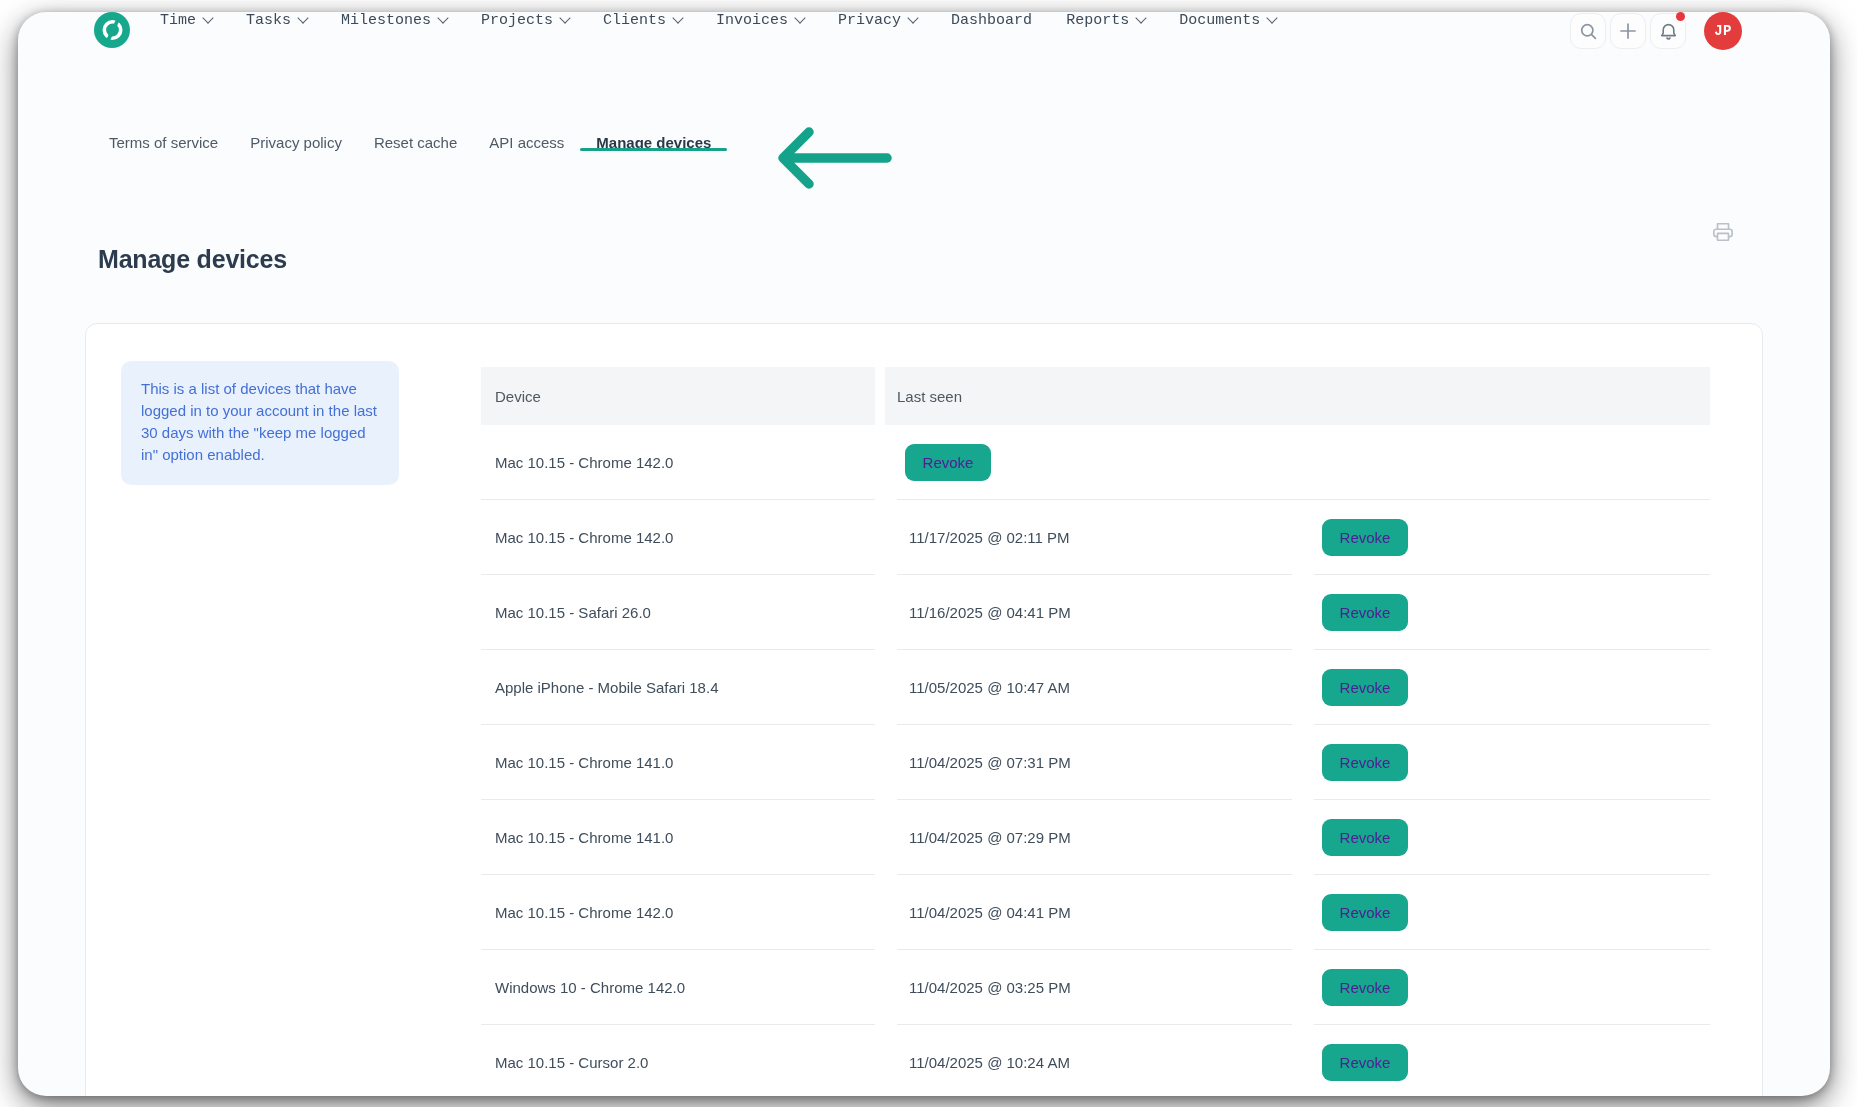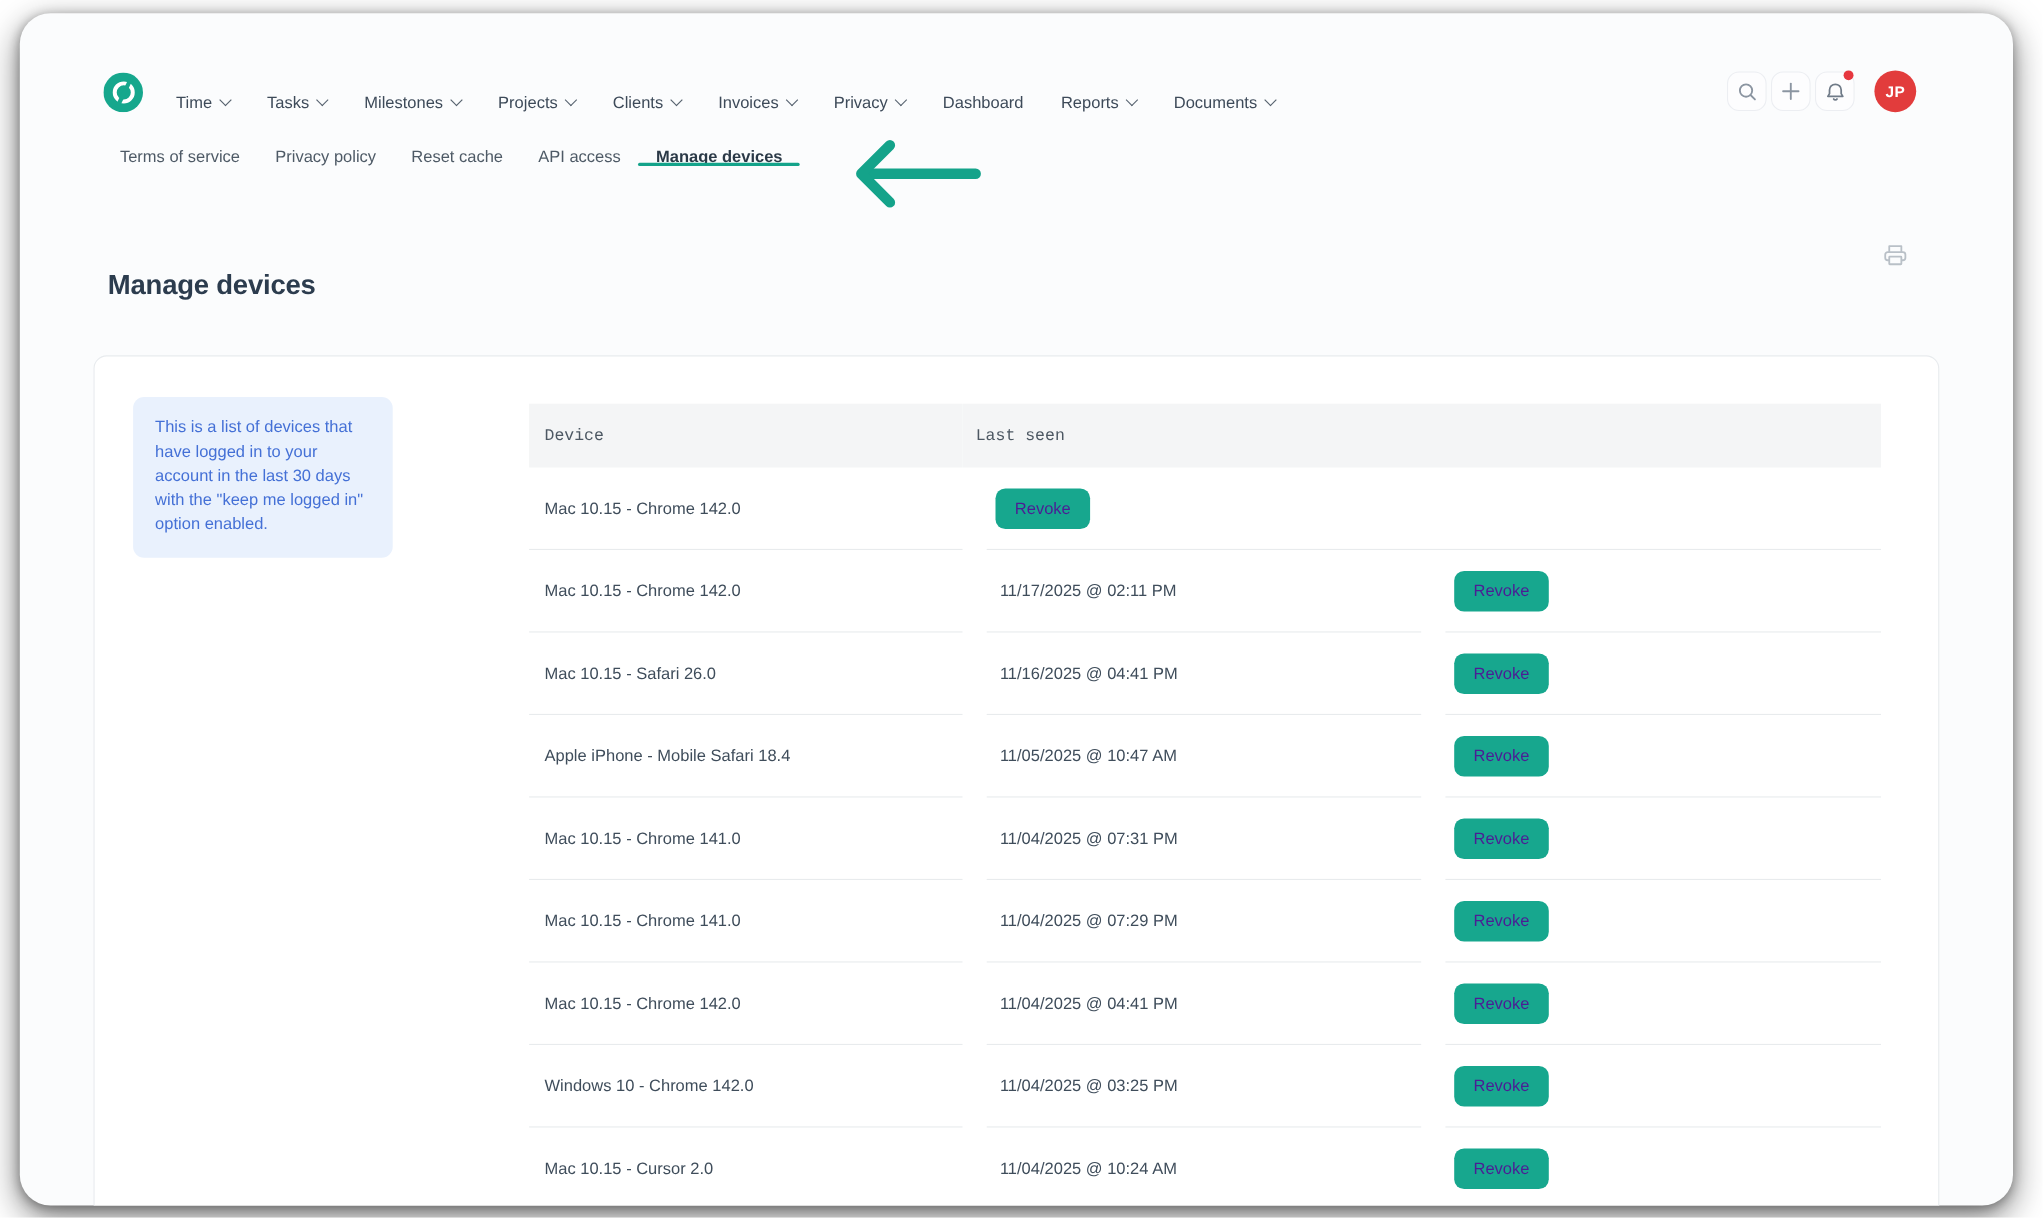--- a/index.html
+++ b/index.html
@@ -3,22 +3,22 @@
 <meta charset="utf-8">
 <style>
   html,body{margin:0;padding:0;background:#fff;}
   .canvas{position:relative;width:1857px;height:1107px;background:#fff;overflow:hidden;
           font-family:"Liberation Sans",sans-serif;-webkit-font-smoothing:antialiased;}
   .window{position:absolute;left:18px;top:12px;width:1812px;height:1084px;background:var(--window-bg,#FBFCFD);
           border-radius:28px;overflow:hidden;
           box-shadow:0 10px 30px rgba(15,15,15,.55),0 2px 10px rgba(0,0,0,.30);}
 
   
-  .navbar{position:absolute;top:0;left:0;right:0;height:90px;display:flex;align-items:flex-end;
-          padding:0 88px 0 76px;box-sizing:border-box;}
+  .navbar{position:absolute;top:0;left:0;right:0;height:90px;display:flex;align-items:flex-start;
+          padding:0 88px 0 76px;box-sizing:border-box;font-family:Liberation Mono, monospace;}
   .logo{width:36px;height:36px;flex:0 0 auto;cursor:pointer;}
   .nav-menu{display:flex;align-items:center;gap:34px;margin-left:30px;}
   .nav-item{display:flex;align-items:center;gap:8px;font-size:15px;color:#3D4A59;cursor:pointer;white-space:nowrap;}
   .chev{width:7px;height:7px;border-right:1.6px solid #55616E;border-bottom:1.6px solid #55616E;
         transform:rotate(45deg);margin-top:-5px;}
   .nav-right{display:flex;align-items:center;gap:4px;margin-left:auto;}
   .iconbtn{width:36px;height:36px;border:1px solid #ECEEF2;background:#FDFDFE;border-radius:11px;
            display:flex;align-items:center;justify-content:center;position:relative;cursor:pointer;padding:0;}
   .dot{position:absolute;top:-2px;right:0;width:9px;height:9px;border-radius:50%;background:var(--notification-red,#E6373F);}
   .avatar{width:38px;height:38px;border-radius:50%;background:var(--avatar-red,#E23C3C);color:#fff;
@@ -35,27 +35,27 @@
 
   
   .print-btn{position:absolute;left:1690px;top:205px;width:30px;height:30px;border:none;background:transparent;
              display:flex;align-items:center;justify-content:center;cursor:pointer;padding:0;}
   .page-title{position:absolute;left:80px;top:233px;margin:0;font-size:25px;font-weight:700;
               color:var(--heading-text,#2C3C4E);letter-spacing:-.2px;}
 
   
   .card{position:absolute;left:67px;top:311px;width:1678px;height:820px;background:#fff;
         border:1px solid var(--card-border,#E8EBEE);border-radius:12px;box-sizing:border-box;}
-  .info-note{position:absolute;left:35px;top:37px;width:236px;box-sizing:border-box;
+  .info-note{position:absolute;left:35px;top:37px;width:278px;box-sizing:border-box;
              padding:17px 20px 19px 20px;background:var(--info-bg,#E9F1FD);border-radius:10px;
              font-size:15px;line-height:22px;color:var(--info-text,#4470D6);}
 
   
   .table{position:absolute;left:395px;top:43px;width:1229px;}
-  .thead{display:flex;height:58px;font-family:Liberation Mono, monospace;}
+  .thead{display:flex;gap:10px;height:58px;}
   .th{background:var(--table-header-bg,#F4F5F6);display:flex;align-items:center;font-size:15px;
       color:var(--muted-text,#4D5863);box-sizing:border-box;}
   .th.c1{width:394px;padding-left:14px;}
   .th.c2w{flex:1;padding-left:12px;}
   .trow{display:flex;gap:22px;height:75px;}
   .td{display:flex;align-items:center;border-bottom:1px solid var(--row-border,#E8EBED);
       font-size:15px;color:var(--body-text,#3F4D5B);box-sizing:border-box;}
   .td.c1{width:394px;padding-left:14px;}
   .td.c2{width:395px;padding-left:12px;}
   .td.c3{flex:1;padding-left:8px;}

